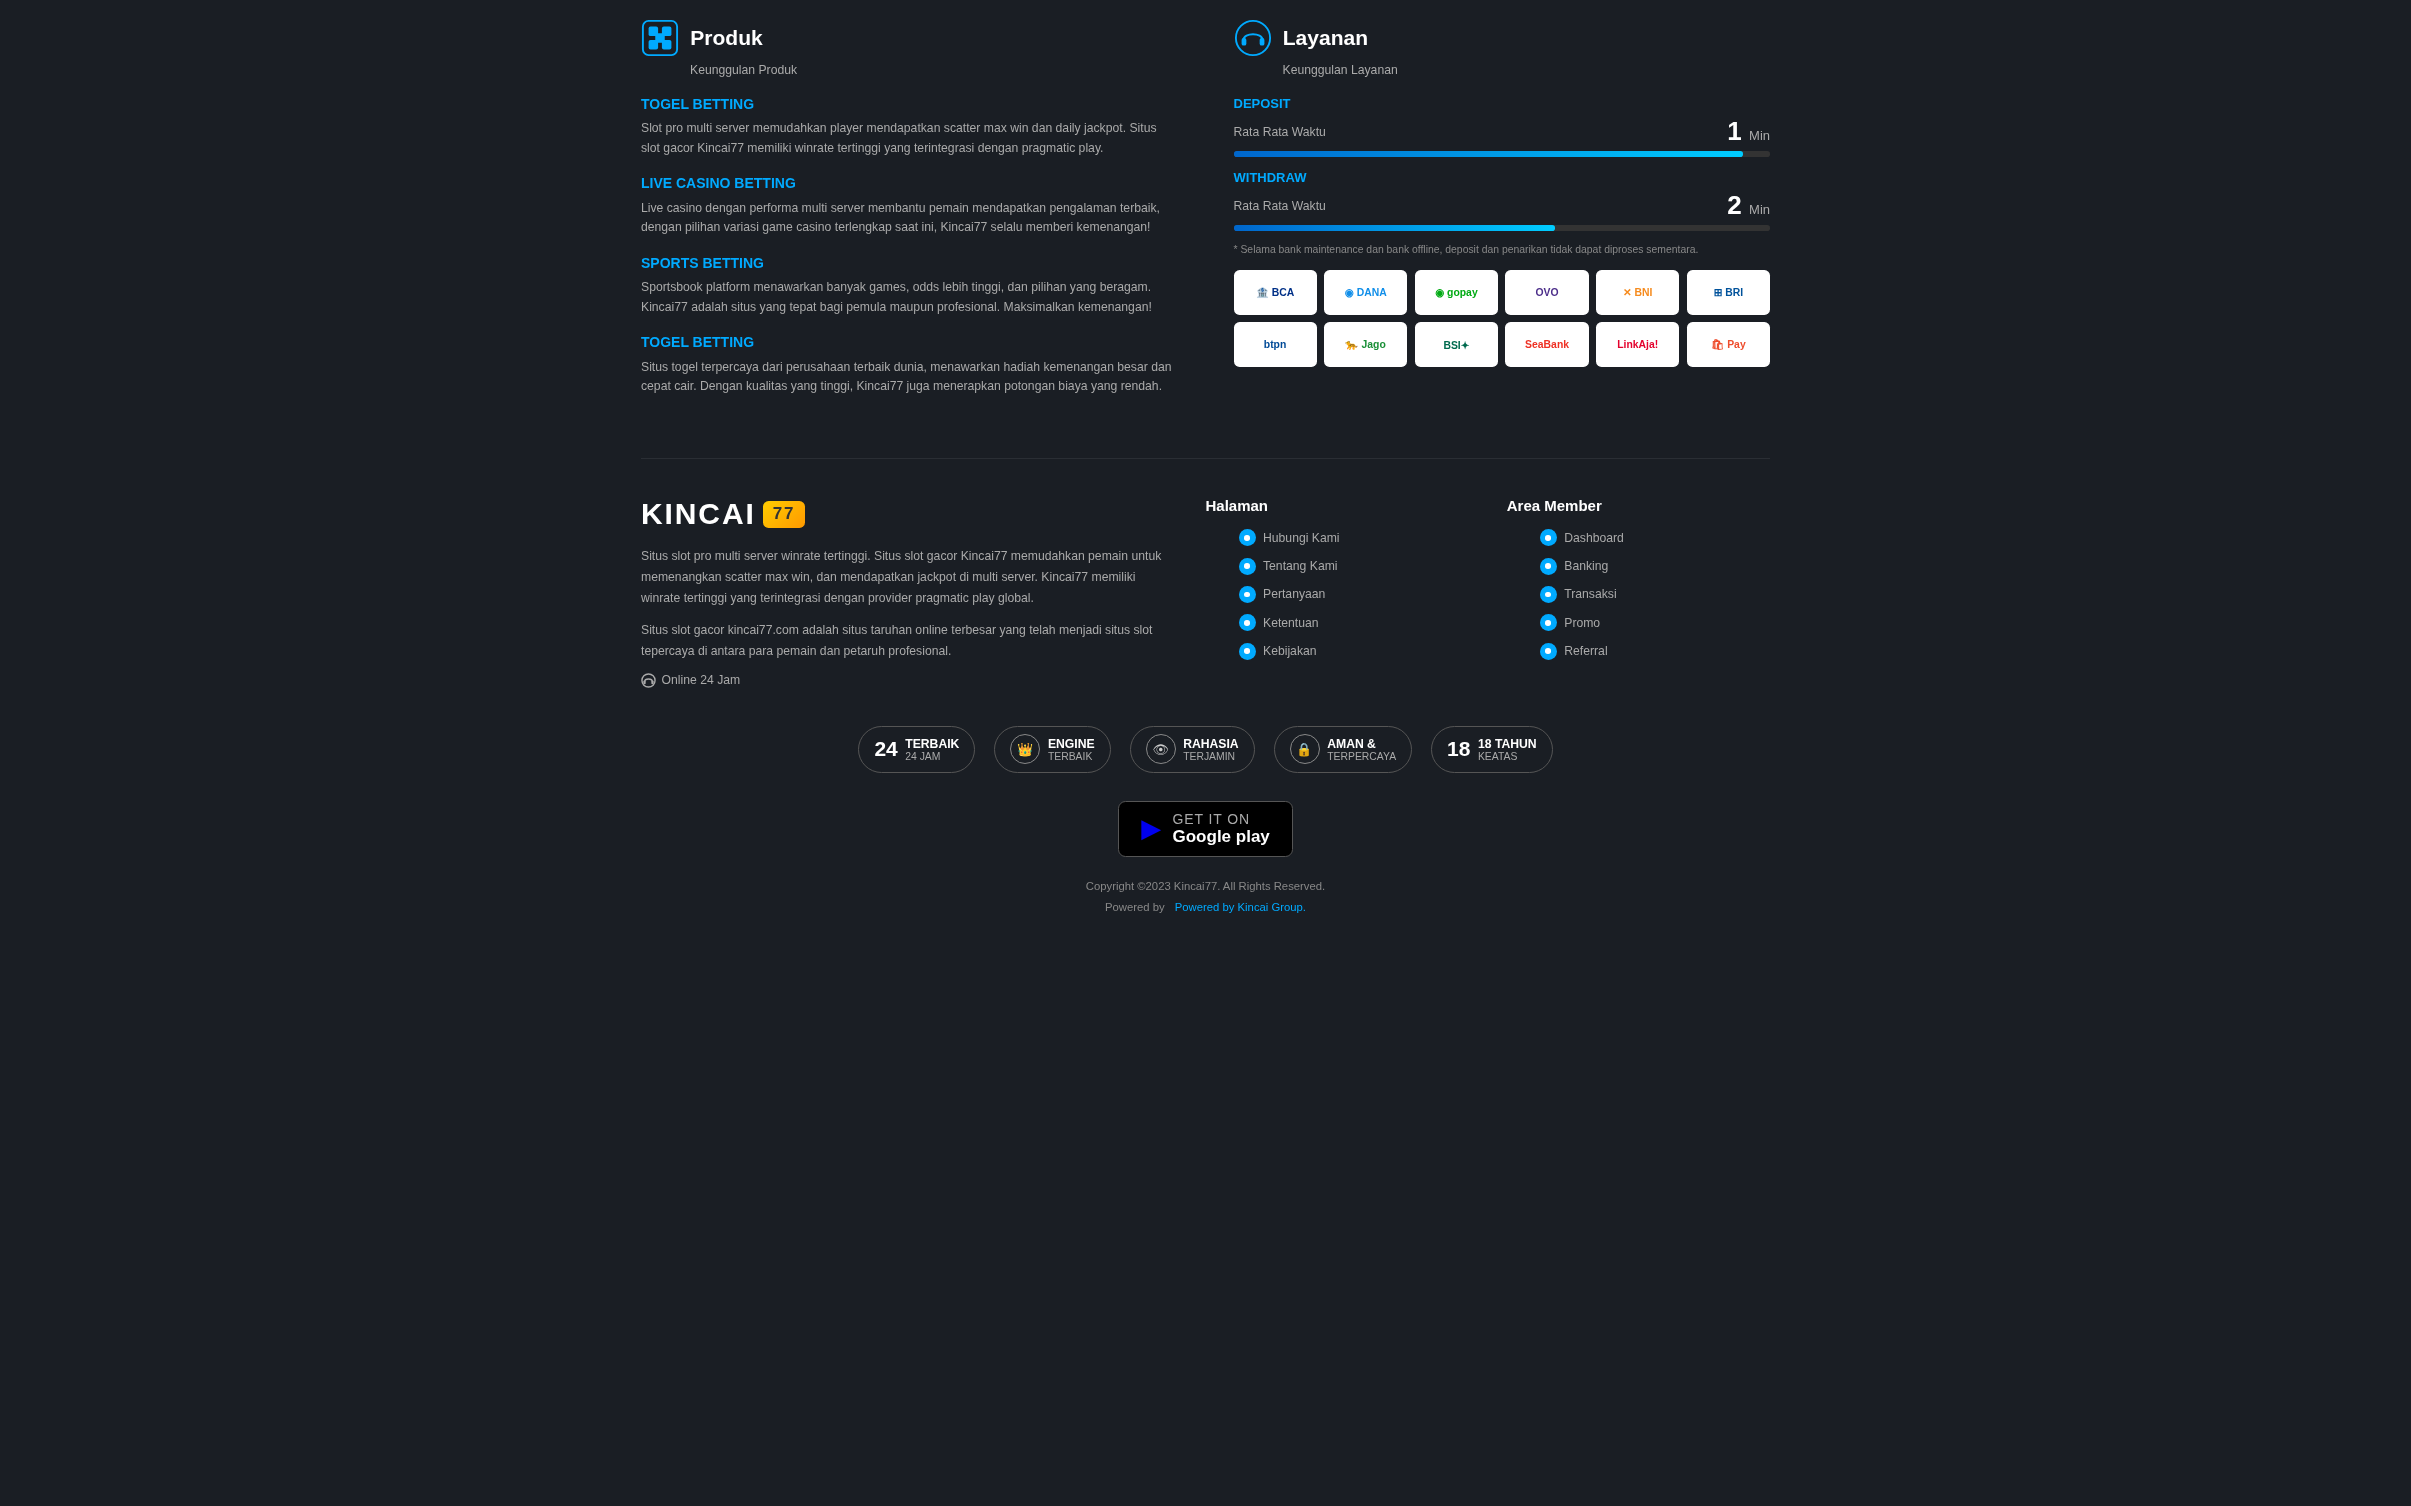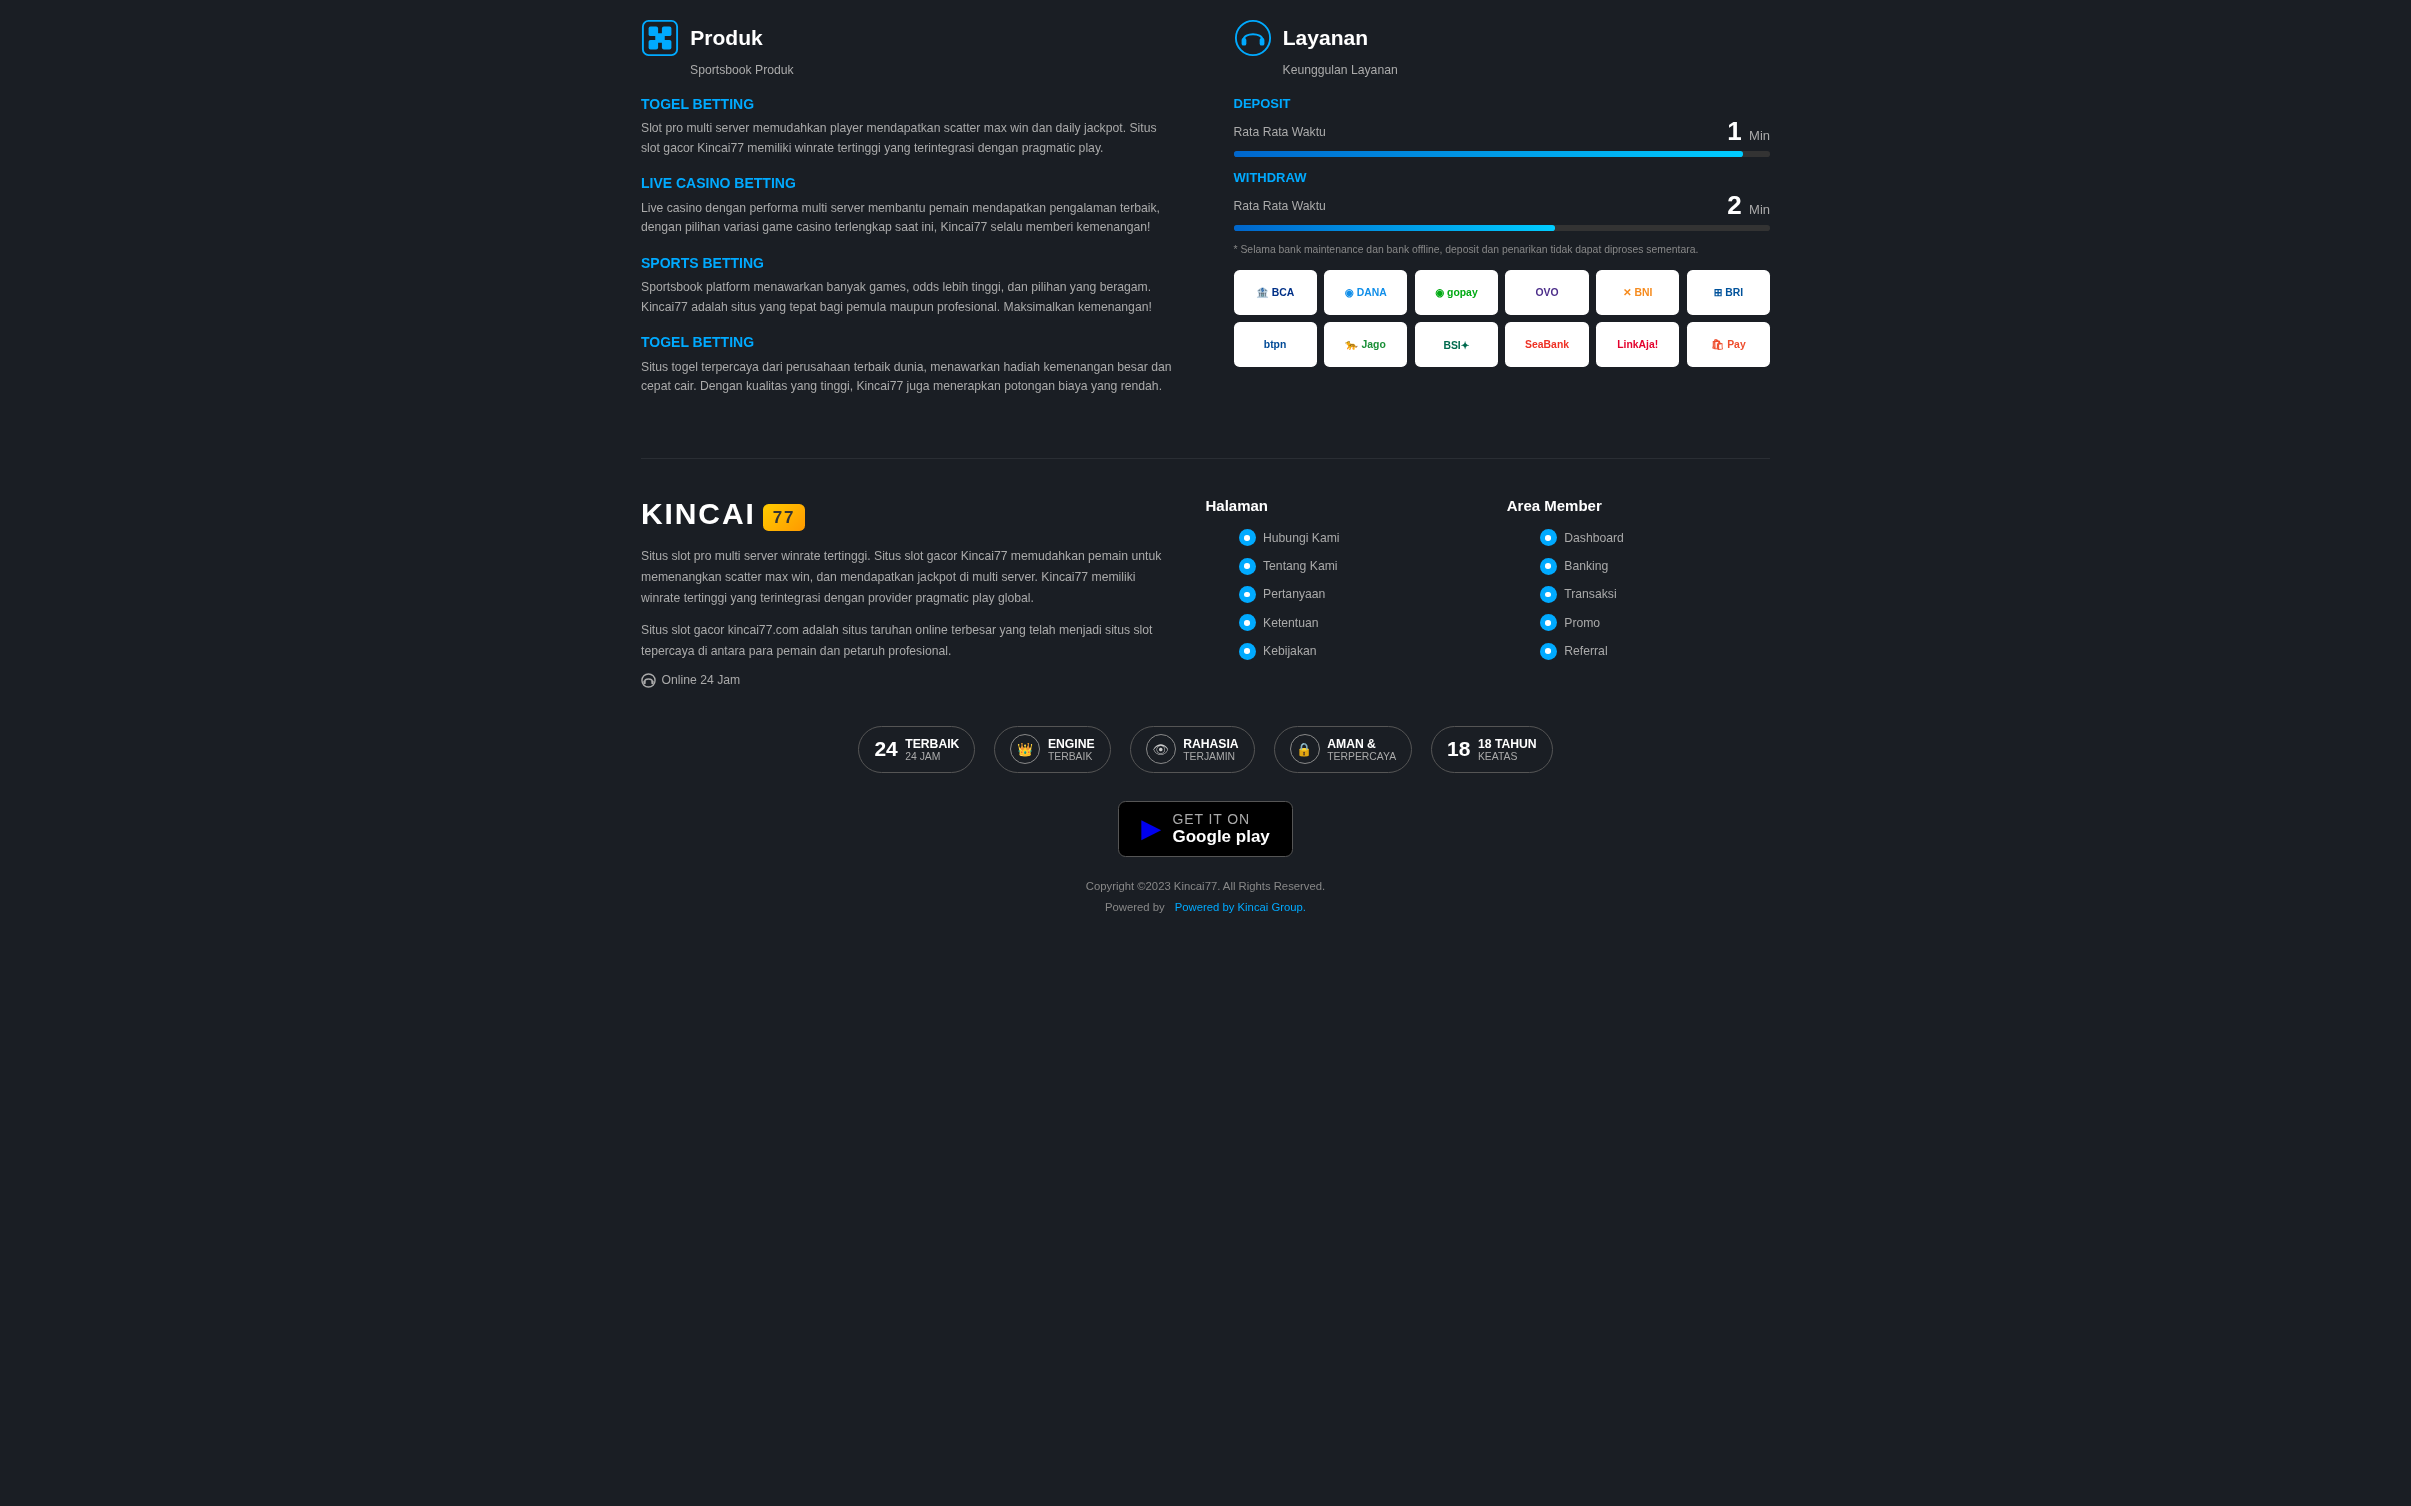--- a/index.html
+++ b/index.html
@@ -168,21 +168,21 @@
       flex: 2;
     }
 
     .brand-logo {
       font-size: 30px;
       font-weight: 900;
       color: #fff;
       letter-spacing: 1.9px;
       margin-bottom: 15px;
       display: flex;
-      align-items: flex-end;
+      align-items: center;
       gap: 7.5px;
     }
 
     .brand-logo .logo-box {
       background: linear-gradient(135deg, #ffcc00, #ff9900);
       color: #333;
       padding: 3.8px 9.4px;
       border-radius: 5.6px;
       font-size: 17px;
       font-weight: 900;
@@ -374,21 +374,21 @@
         <svg class="section-icon" viewBox="0 0 40 40">
           <rect x="2" y="2" width="36" height="36" rx="6" fill="none" stroke="#00aaff" stroke-width="2"></rect>
           <rect x="8" y="8" width="10" height="10" rx="2" fill="#00aaff"></rect>
           <rect x="22" y="8" width="10" height="10" rx="2" fill="#00aaff"></rect>
           <rect x="15" y="15" width="10" height="10" rx="2" fill="#00aaff"></rect>
           <rect x="8" y="22" width="10" height="10" rx="2" fill="#00aaff"></rect>
           <rect x="22" y="22" width="10" height="10" rx="2" fill="#00aaff"></rect>
         </svg>
         <span class="section-title">Produk</span>
       </div>
-      <div class="section-subtitle">Sportsbook Produk</div>
+      <div class="section-subtitle">Keunggulan Produk</div>
 
       <div class="category-title">TOGEL BETTING</div>
       <div class="category-desc">Slot pro multi server memudahkan player mendapatkan scatter max win dan daily jackpot. Situs slot gacor Kincai77 memiliki winrate tertinggi yang terintegrasi dengan pragmatic play.</div>
 
       <div class="category-title">LIVE CASINO BETTING</div>
       <div class="category-desc">Live casino dengan performa multi server membantu pemain mendapatkan pengalaman terbaik, dengan pilihan variasi game casino terlengkap saat ini, Kincai77 selalu memberi kemenangan!</div>
 
       <div class="category-title">SPORTS BETTING</div>
       <div class="category-desc">Sportsbook platform menawarkan banyak games, odds lebih tinggi, dan pilihan yang beragam. Kincai77 adalah situs yang tepat bagi pemula maupun profesional. Maksimalkan kemenangan!</div>
 

